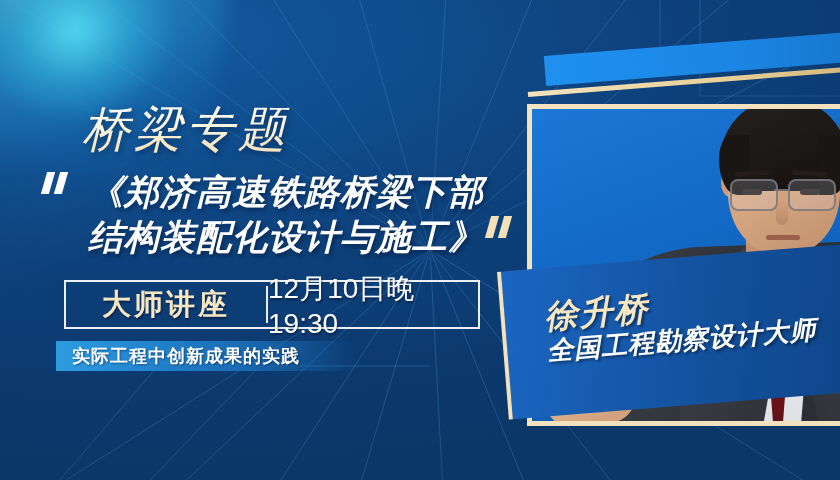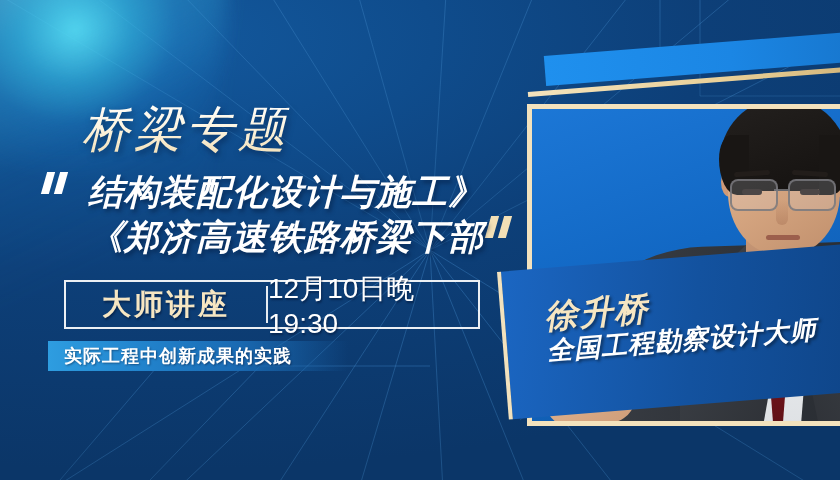--- a/index.html
+++ b/index.html
@@ -252,21 +252,21 @@
   .lecture-date{
     flex:1;
     display:flex;align-items:center;justify-content:center;
     font-size:28px;
     color:#ffffff;
     letter-spacing:0px;
     text-shadow:1px 2px 2px rgba(0,15,45,.5);
   }
 
   .subbar{
-    position:absolute;left:48px;top:341px;
+    position:absolute;left:56px;top:341px;
     width:300px;height:30px;
     background:linear-gradient(90deg,#2e9de0 0%,#2386cf 28%,#1a6bb4 62%,rgba(18,80,140,0) 100%);
     display:flex;align-items:center;
   }
   .subbar span{
     padding-left:16px;
     font-size:18px;font-weight:bold;
     color:#ffffff;
     letter-spacing:1px;
     text-shadow:1px 1px 2px rgba(0,15,45,.45);
@@ -381,22 +381,22 @@
   <div class="quote-open">
     <span class="qbar"></span>
       <span class="qbar b2"></span>
   </div>
   <div class="quote-close">
     <span class="qbar"></span>
       <span class="qbar b2"></span>
   </div>
 
   <div class="book-title">
+    <div>《郑济高速铁路桥梁下部</div>
     <div>结构装配化设计与施工》</div>
-    <div>《郑济高速铁路桥梁下部</div>
   </div>
 
   <div class="lecture-box">
     <div class="lecture-tag">大师讲座</div>
     <div class="lecture-sep"></div>
     <div class="lecture-date">12月10日晚19:30</div>
   </div>
 
   <div class="subbar">
     <span>实际工程中创新成果的实践</span>

